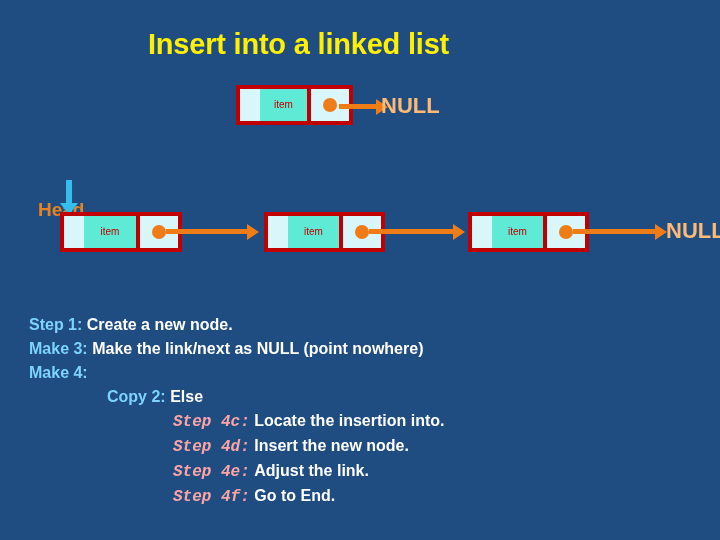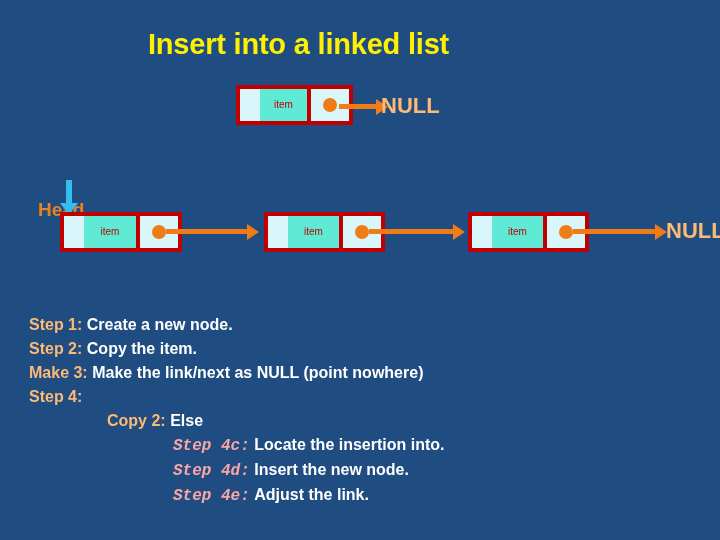--- a/index.html
+++ b/index.html
@@ -139,21 +139,21 @@
     font-size: 16px;
     line-height: 24px;
   }
   .steps .line {
     white-space: nowrap;
   }
   .steps .indent-1 { padding-left: 78px; }
   .steps .indent-2 { padding-left: 144px; }
 
   .lbl-gold {
-    color: #fdba74;
+    color: #7dd3fc;
     font-weight: bold;
   }
   .lbl-gold-italic {
     color: #fca5a5;
     font-weight: bold;
     font-style: italic;
     font-family: Liberation Mono, monospace;
   }
   .txt-white {
     color: #ffffff;
@@ -205,32 +205,28 @@
   <div class="arrow-h" style="left:573px; top:229px; width:83px;"></div>
   <div class="null-label" style="left:666px; top:219px;">NULL</div>
 
   <div class="steps">
 
     <div class="line">
       <span class="lbl-gold">Step 1:</span>
       <span class="txt-white">Create a new node.</span>
     </div>
 
-    <div class="line">
-      <span class="lbl-gold">Step 2:</span>
-      <span class="txt-white">Copy the item.</span>
-    </div>
 
     <div class="line">
       <span class="lbl-gold">Make 3:</span>
       <span class="txt-white">Make the link/next as NULL (point nowhere)</span>
     </div>
 
     <div class="line">
-      <span class="lbl-gold">Step 4:</span>
+      <span class="lbl-gold">Make 4:</span>
       <span class="txt-white"></span>
     </div>
 
     <div class="line indent-1">
       <span class="lbl-gold">Copy 2:</span>
       <span class="txt-white">Else</span>
     </div>
 
     <div class="line indent-2">
       <span class="lbl-gold-italic">Step 4c:</span>
@@ -240,16 +236,20 @@
     <div class="line indent-2">
       <span class="lbl-gold-italic">Step 4d:</span>
       <span class="txt-white">Insert the new node.</span>
     </div>
 
     <div class="line indent-2">
       <span class="lbl-gold-italic">Step 4e:</span>
       <span class="txt-white">Adjust the link.</span>
     </div>
 
+    <div class="line indent-2">
+      <span class="lbl-gold-italic">Step 4f:</span>
+      <span class="txt-white">Go to End.</span>
+    </div>
 
   </div>
 
 </div>
 
 </body></html>

